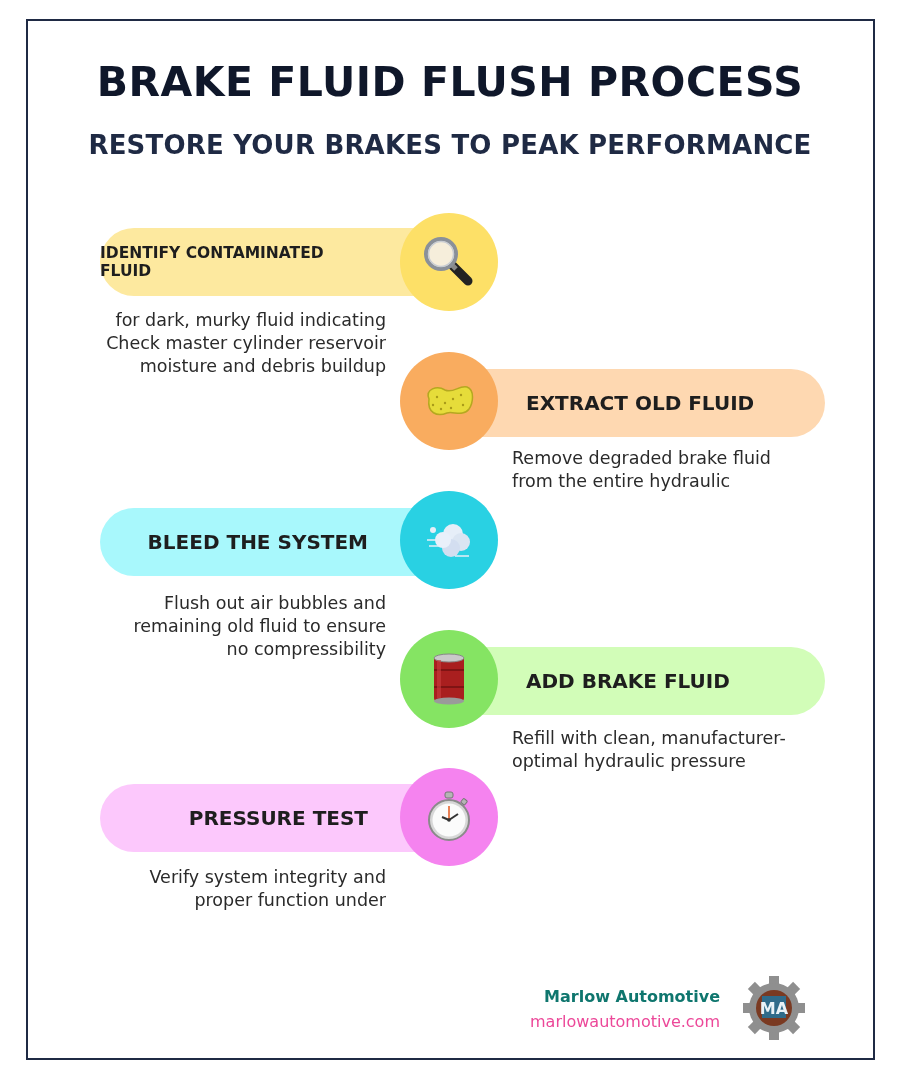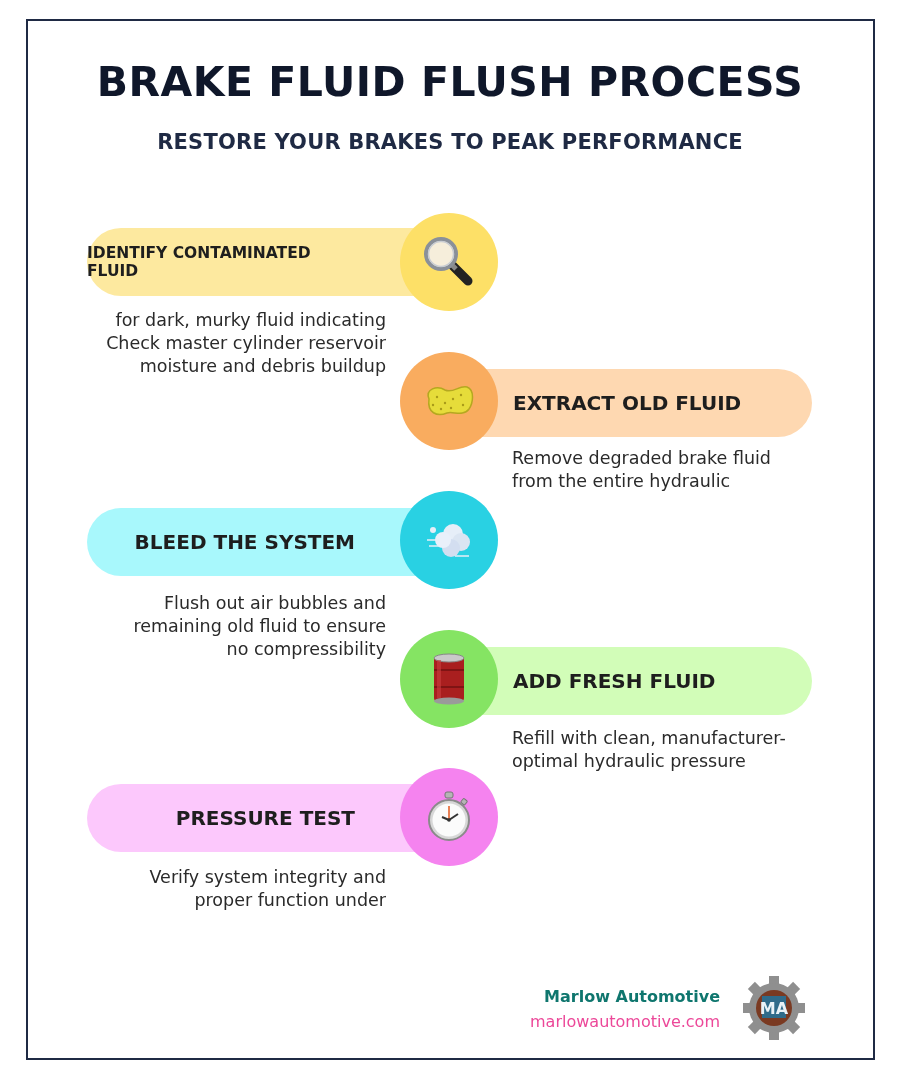--- a/index.html
+++ b/index.html
@@ -9,27 +9,27 @@
       position: absolute; left: 26px; top: 19px; width: 849px; height: 1041px;
       border: 2px solid #1f2a44; background: #fff;
     }
     .title {
       position: absolute; left: 0; top: 58px; width: 900px; text-align: center;
       font-family: "DejaVu Sans", sans-serif; font-weight: bold; font-size: 41px;
       color: #0f172a; letter-spacing: 0.5px;
     }
     .subtitle {
       position: absolute; left: 0; top: 130px; width: 900px; text-align: center;
-      font-family: "DejaVu Sans", sans-serif; font-size: 21px; color: #1f2a44;
+      font-family: "DejaVu Sans", sans-serif; font-size: 26px; color: #1f2a44;
       letter-spacing: 0.2px;
     }
     .bar {
       position: absolute; height: 68px; border-radius: 34px;
       display: flex; align-items: center;
-      font-family: "DejaVu Sans", sans-serif; font-weight: bold; color: #1e1e1e;
+      font-family: "DejaVu Sans", sans-serif; font-weight: bold; color: #1e1e1e; margin-left: 13px;
     }
     .bar.left { left: 87px; width: 380px; justify-content: flex-end; padding-right: 112px; }
     .bar.right { left: 430px; width: 382px; justify-content: flex-start; padding-left: 83px; }
     .circle {
       position: absolute; width: 98px; height: 98px; border-radius: 50%;
       left: 400px; display: flex; align-items: center; justify-content: center;
     }
     .desc {
       position: absolute; font-size: 17.5px; line-height: 23px; color: #2a2a2a;
       font-family: "DejaVu Sans", sans-serif;
@@ -112,21 +112,21 @@
     </svg>
   </span>
 </div>
 <div class="desc left" style="top:592px;">
   <div>Flush out air bubbles and</div>
   <div>remaining old fluid to ensure</div>
   <div>no compressibility</div>
 </div>
 
 <div class="bar right" style="top:647px; background:#d2fdb8; font-size:20px;">
-  <span>ADD FRESH FLUID</span>
+  <span>ADD BRAKE FLUID</span>
 </div>
 <div class="circle" style="top:630px; background:#85e463;">
   <span>
     <svg width="40" height="54" viewBox="0 0 40 54">
       <rect x="5" y="5" width="30" height="44" rx="3" fill="#a91f1f"></rect>
       <ellipse cx="20" cy="6" rx="15" ry="4" fill="#c9c9c9" stroke="#888" stroke-width="1"></ellipse>
       <ellipse cx="20" cy="49" rx="15" ry="3.5" fill="#9a9a9a"></ellipse>
       <rect x="5" y="17" width="30" height="2" fill="#7f1414"></rect>
       <rect x="5" y="34" width="30" height="2" fill="#7f1414"></rect>
       <rect x="8" y="8" width="4" height="38" fill="#c94040" opacity="0.6"></rect>

